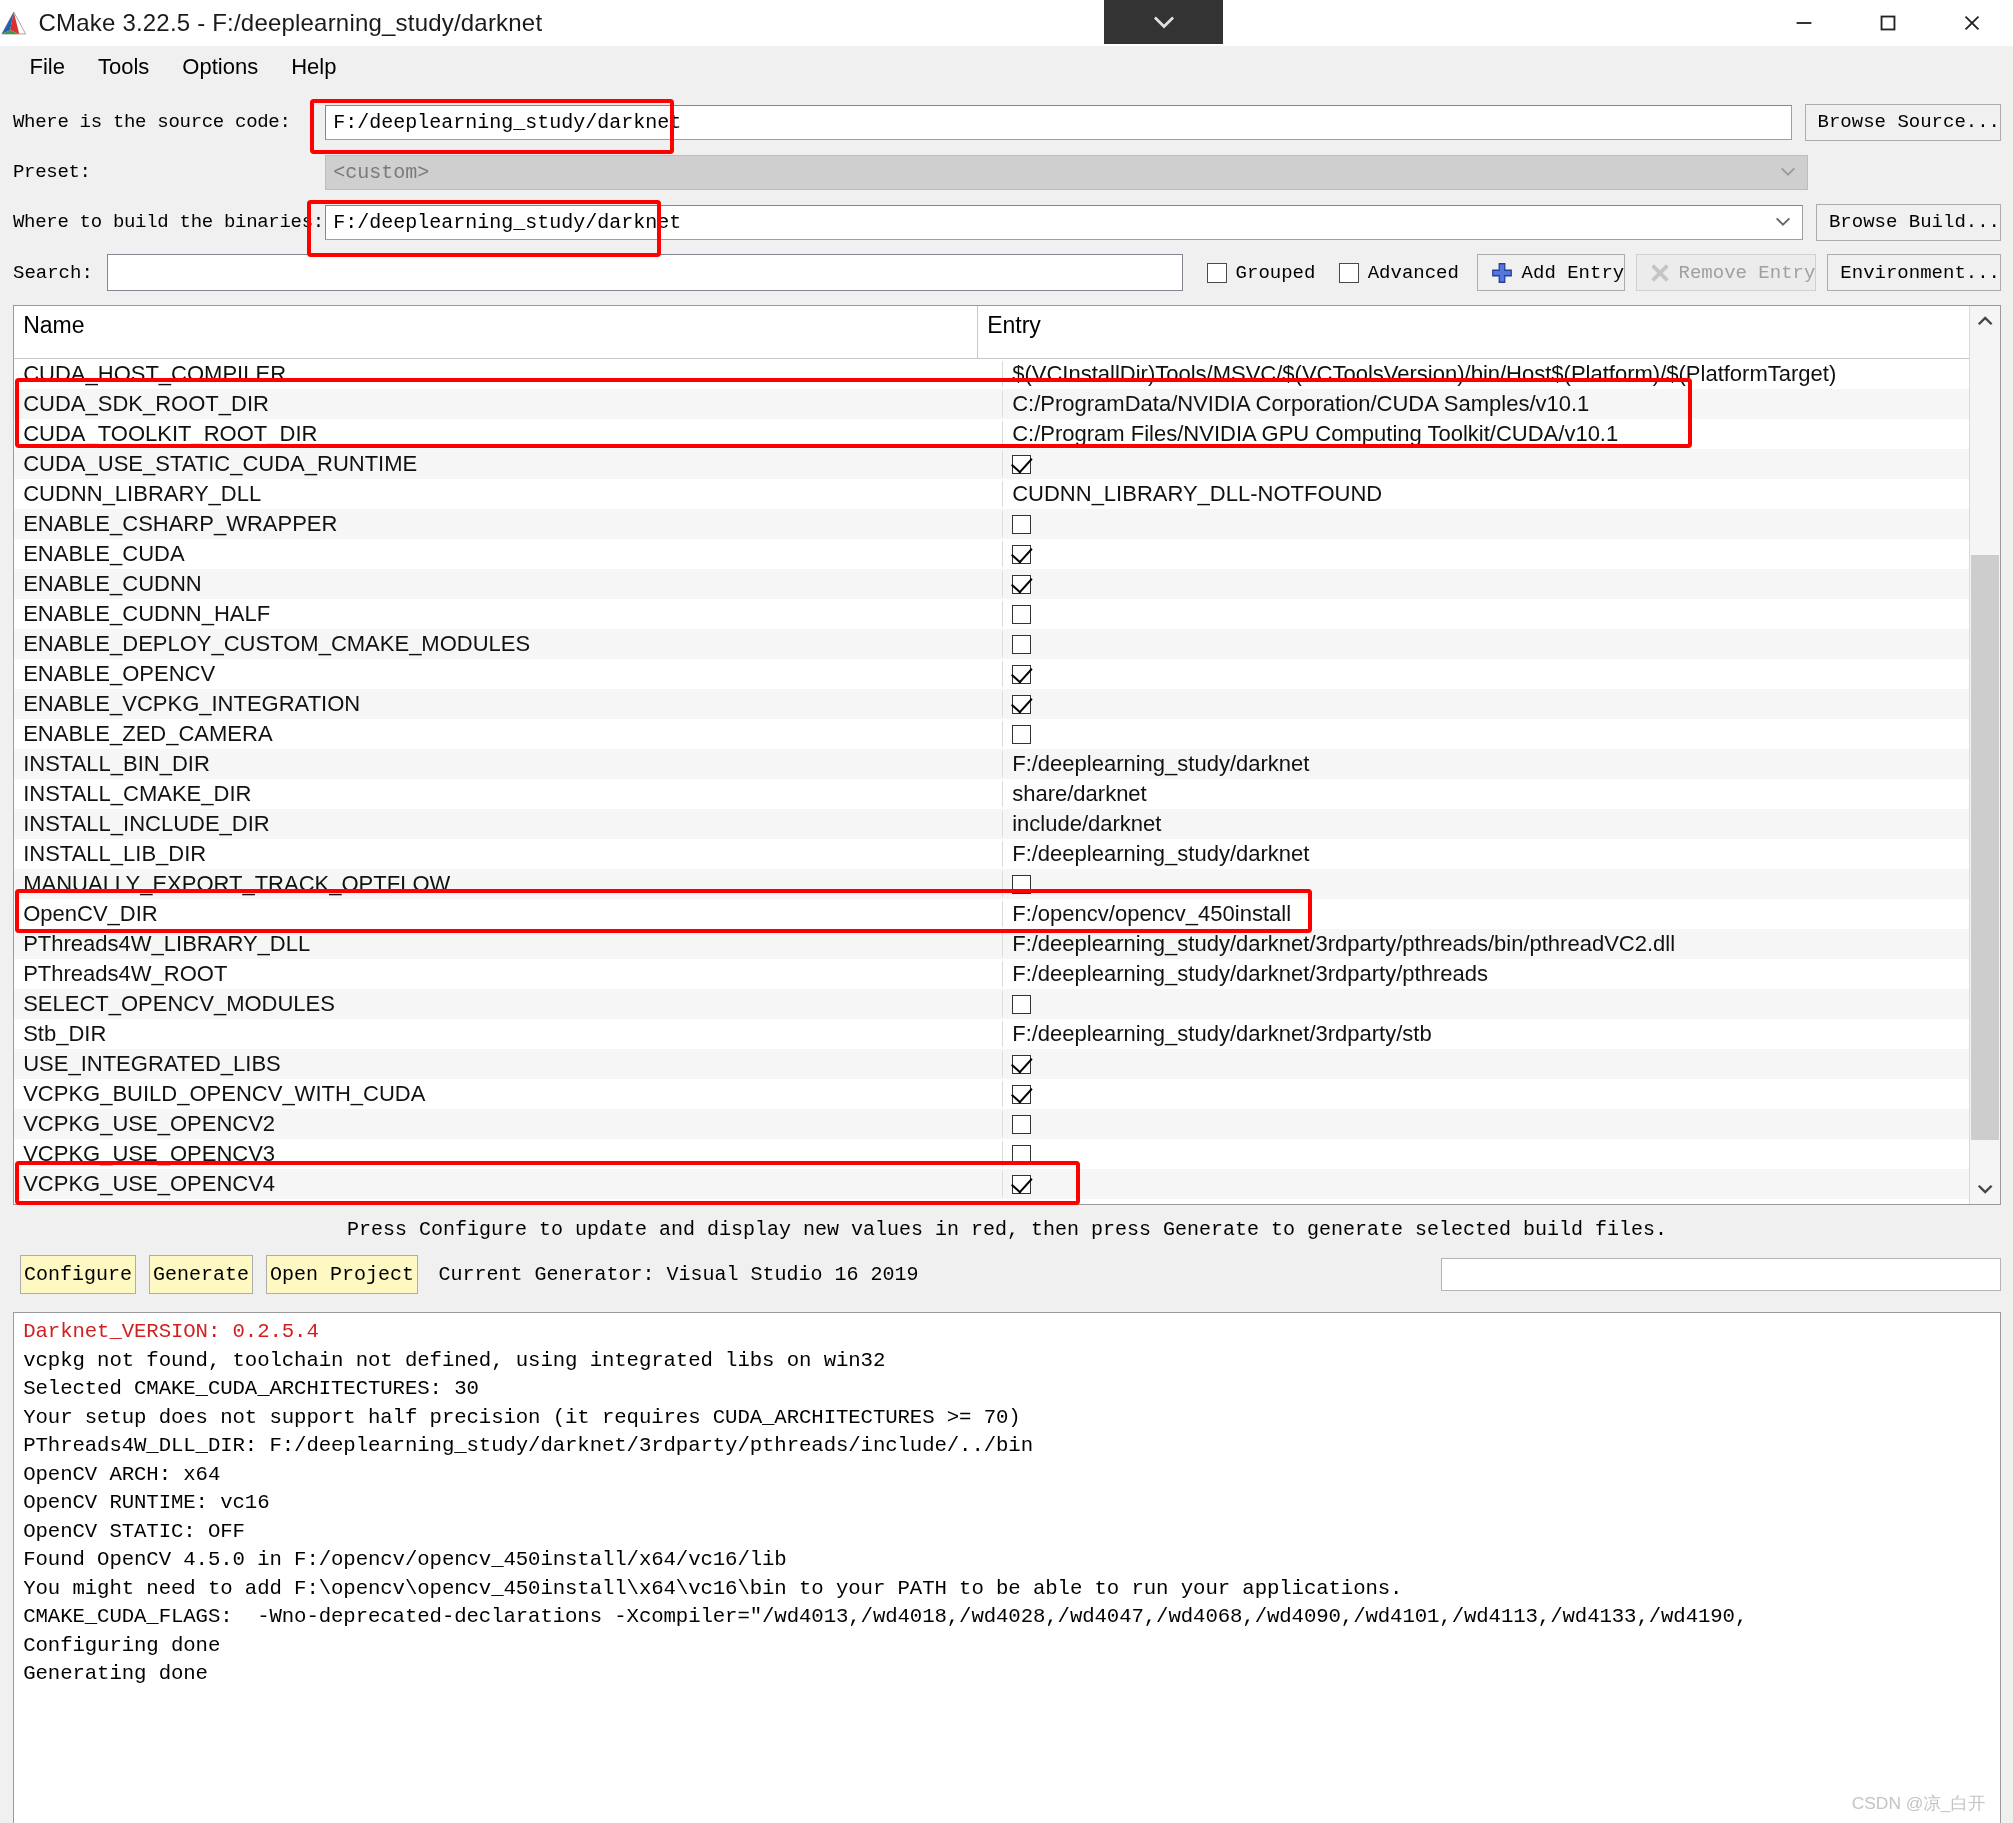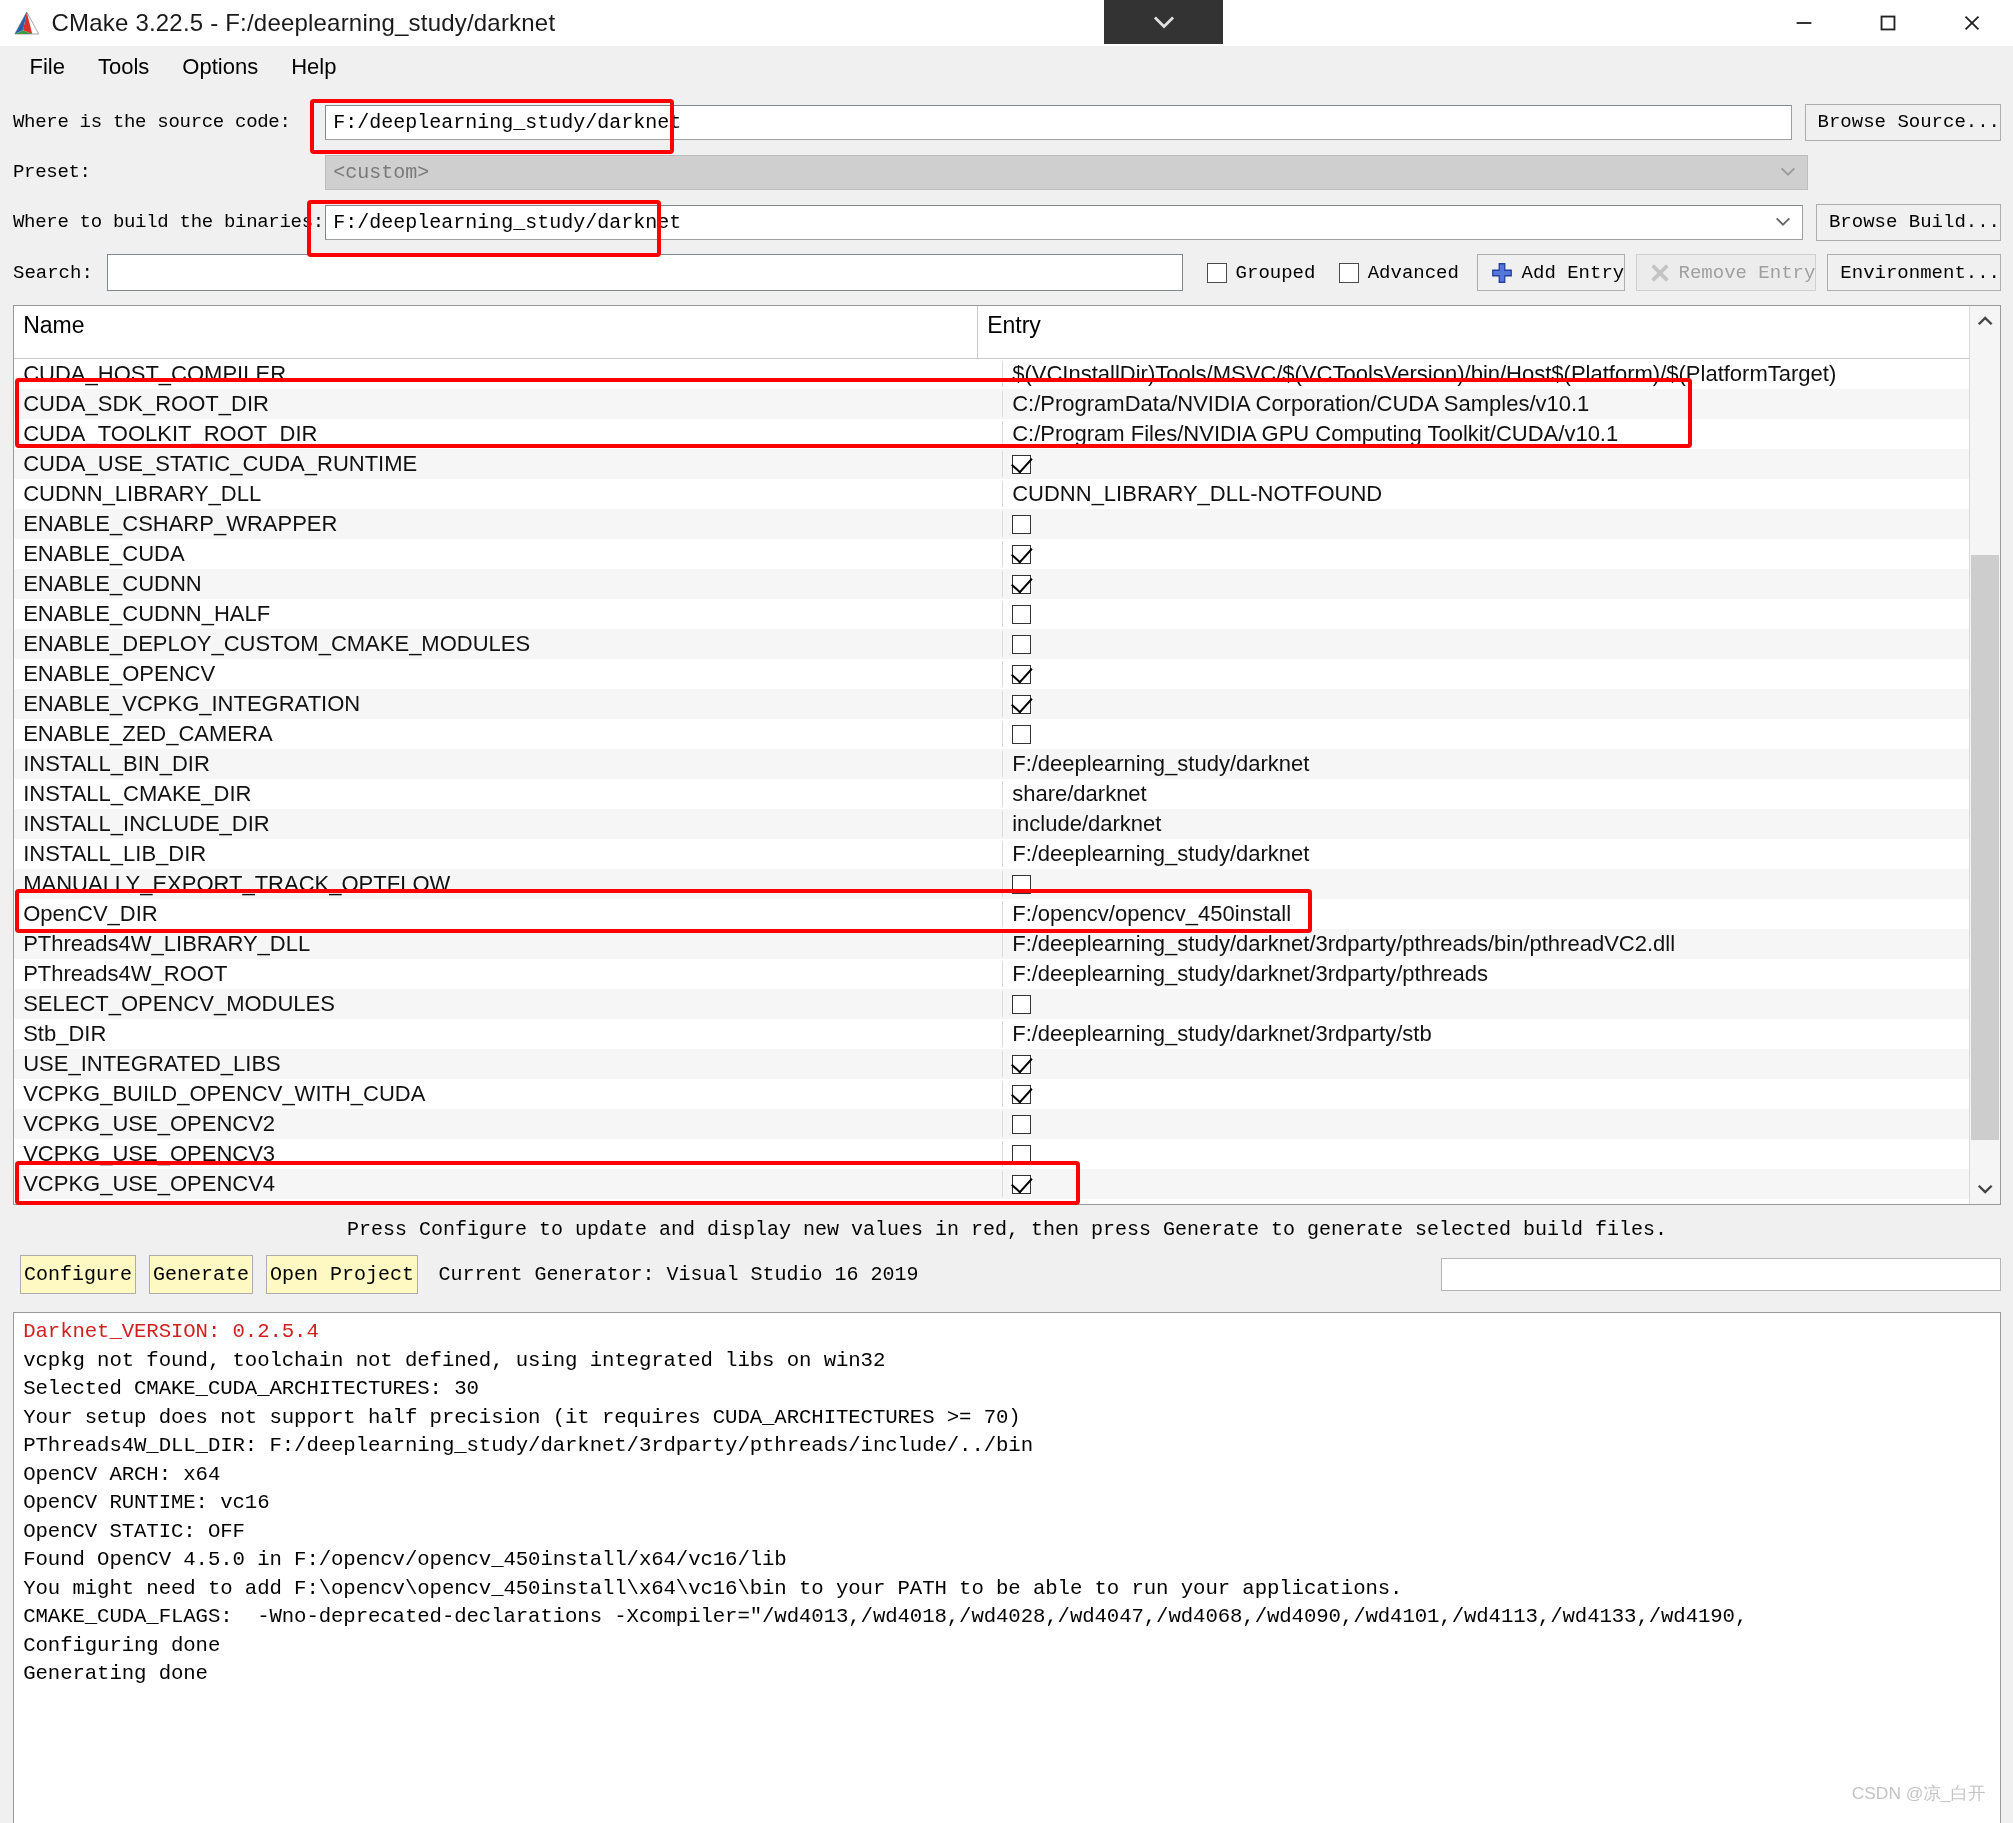--- a/index.html
+++ b/index.html
@@ -17,21 +17,21 @@
     display: flex; flex-direction: column;
   }
 
   
   .titlebar {
     height: 46px; background: #ffffff;
     display: flex; align-items: center;
     position: relative; flex: none;
     border-bottom: 0.9px solid #ffffff;
   }
-  .title-left { display: flex; align-items: center; padding-left: 13px; gap: 11px; }
+  .title-left { display: flex; align-items: center; gap: 11px; }
   .cmake-logo { width: 27.5px; height: 26px; position: relative; flex: none; }
   .title-text {
     font-size: 24px; color: #1a1a1a; letter-spacing: 0.2px;
     white-space: nowrap;
   }
   .drag-chip {
     position: absolute; left: 1104px; top: 0;
     width: 119px; height: 44px; background: #333333;
     display: flex; align-items: center; justify-content: center;
   }
@@ -197,21 +197,21 @@
     border: 1.8px solid #9a9a9a; flex: 1;
     padding: 5.5px 0 0 9.2px; overflow: hidden; position: relative;
     font-family: "Liberation Mono", monospace;
   }
   .log-line {
     font-size: 20.7px; line-height: 28.5px; color: #000; white-space: pre;
     letter-spacing: -0.1px;
   }
   .log-line.red { color: #d02020; }
   .watermark {
-    position: absolute; right: 14.7px; bottom: 18px;
+    position: absolute; right: 14.7px; bottom: 8px;
     font-size: 17.4px; color: #c4c4c4; font-family: "Liberation Sans", sans-serif; margin-top: 31px;
   }
 
   
   .redbox {
     position: absolute; border: 4.6px solid #ff0000; border-radius: 3.7px;
     pointer-events: none; z-index: 30;
   }
 </style>
 </head>

